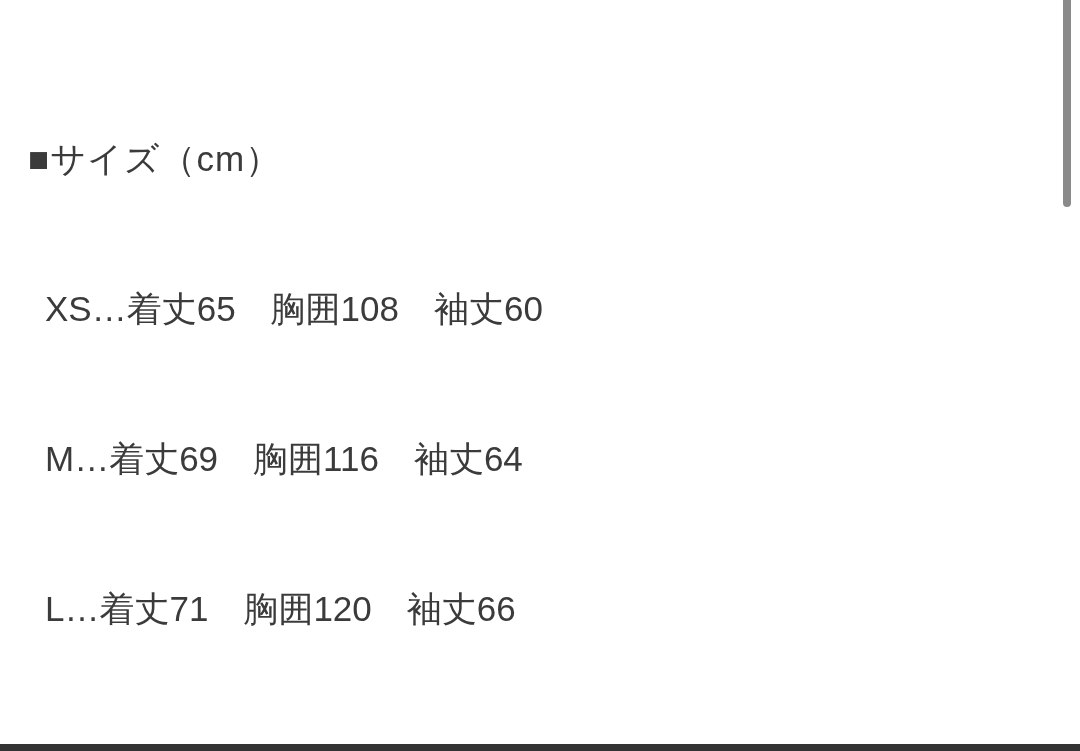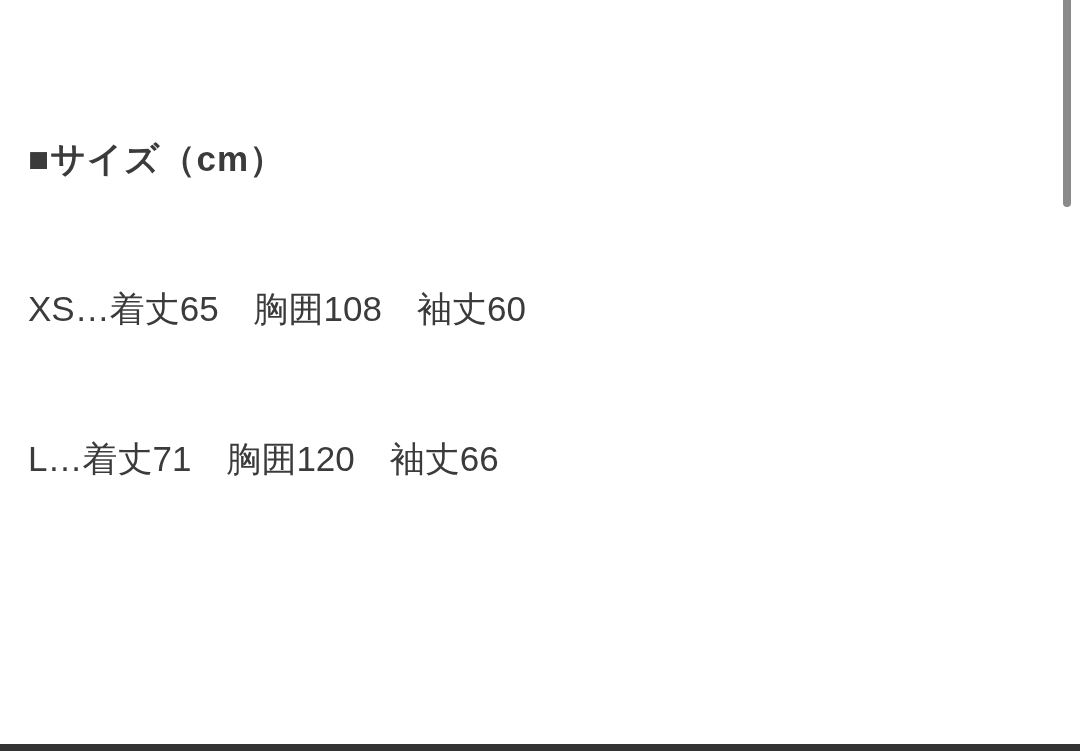--- a/index.html
+++ b/index.html
@@ -20,25 +20,26 @@
     top: 34px;
     left: 28px;
     right: 30px;
   }
   .sec {
     font-size: 35px;
     line-height: 50px;
     white-space: pre;
   }
   .sec .heading {
-    font-weight: 700;
+    font-weight: 400;
     letter-spacing: 1px;
   }
   .sec .row {
     font-weight: 400;
+    margin-left: 17px;
   }
   .scrollbar-thumb {
     position: absolute;
     top: 0;
     left: 1063px;
     width: 8px;
     height: 207px;
     background: #8a8a8a;
     border-radius: 0 0 4px 4px;
   }
@@ -52,20 +53,21 @@
   }
 </style>
 </head>
 <body>
 
 <div class="content">
 
   <section class="sec sec1">
     <div class="heading">■サイズ（cm）</div>
     <div class="row">XS…着丈65　胸囲108　袖丈60</div>
+    <div class="row">M…着丈69　胸囲116　袖丈64</div>
     <div class="row">L…着丈71　胸囲120　袖丈66</div>
     
   </section>
 
 </div>
 
 <div class="scrollbar-thumb"></div>
 <div class="bottom-bar"></div>
 
 </body></html>

